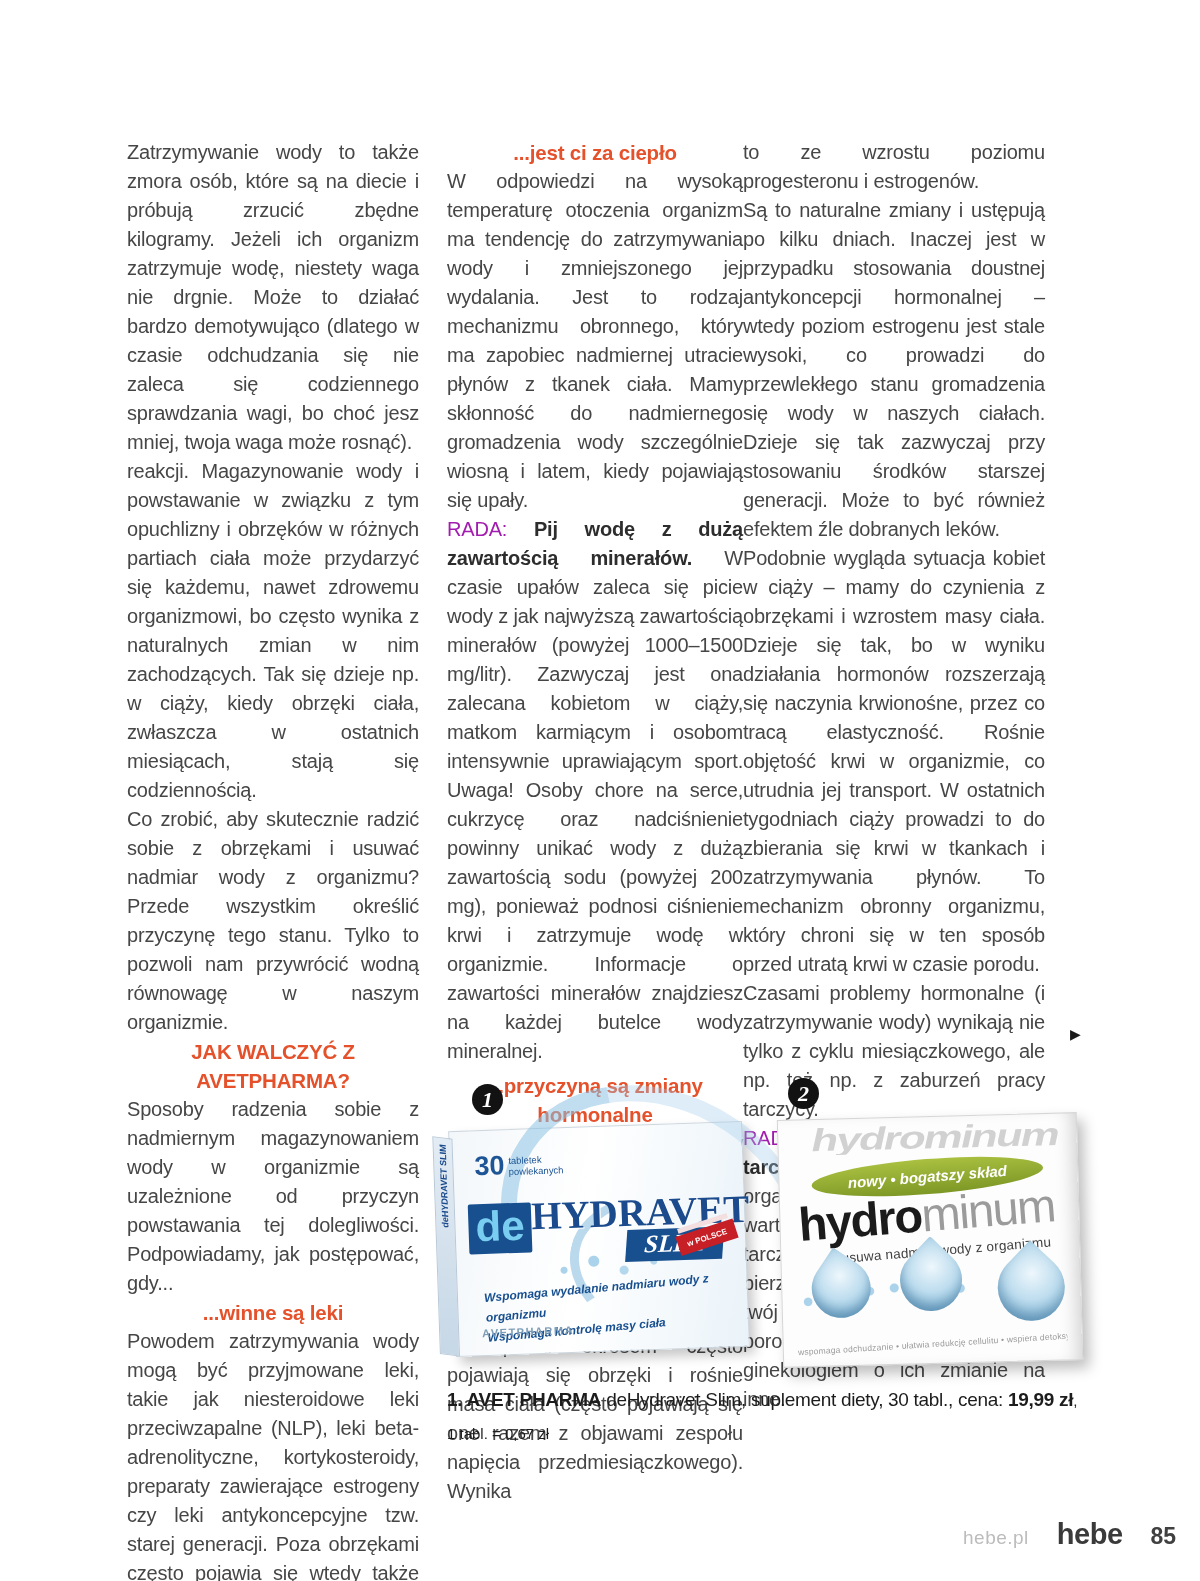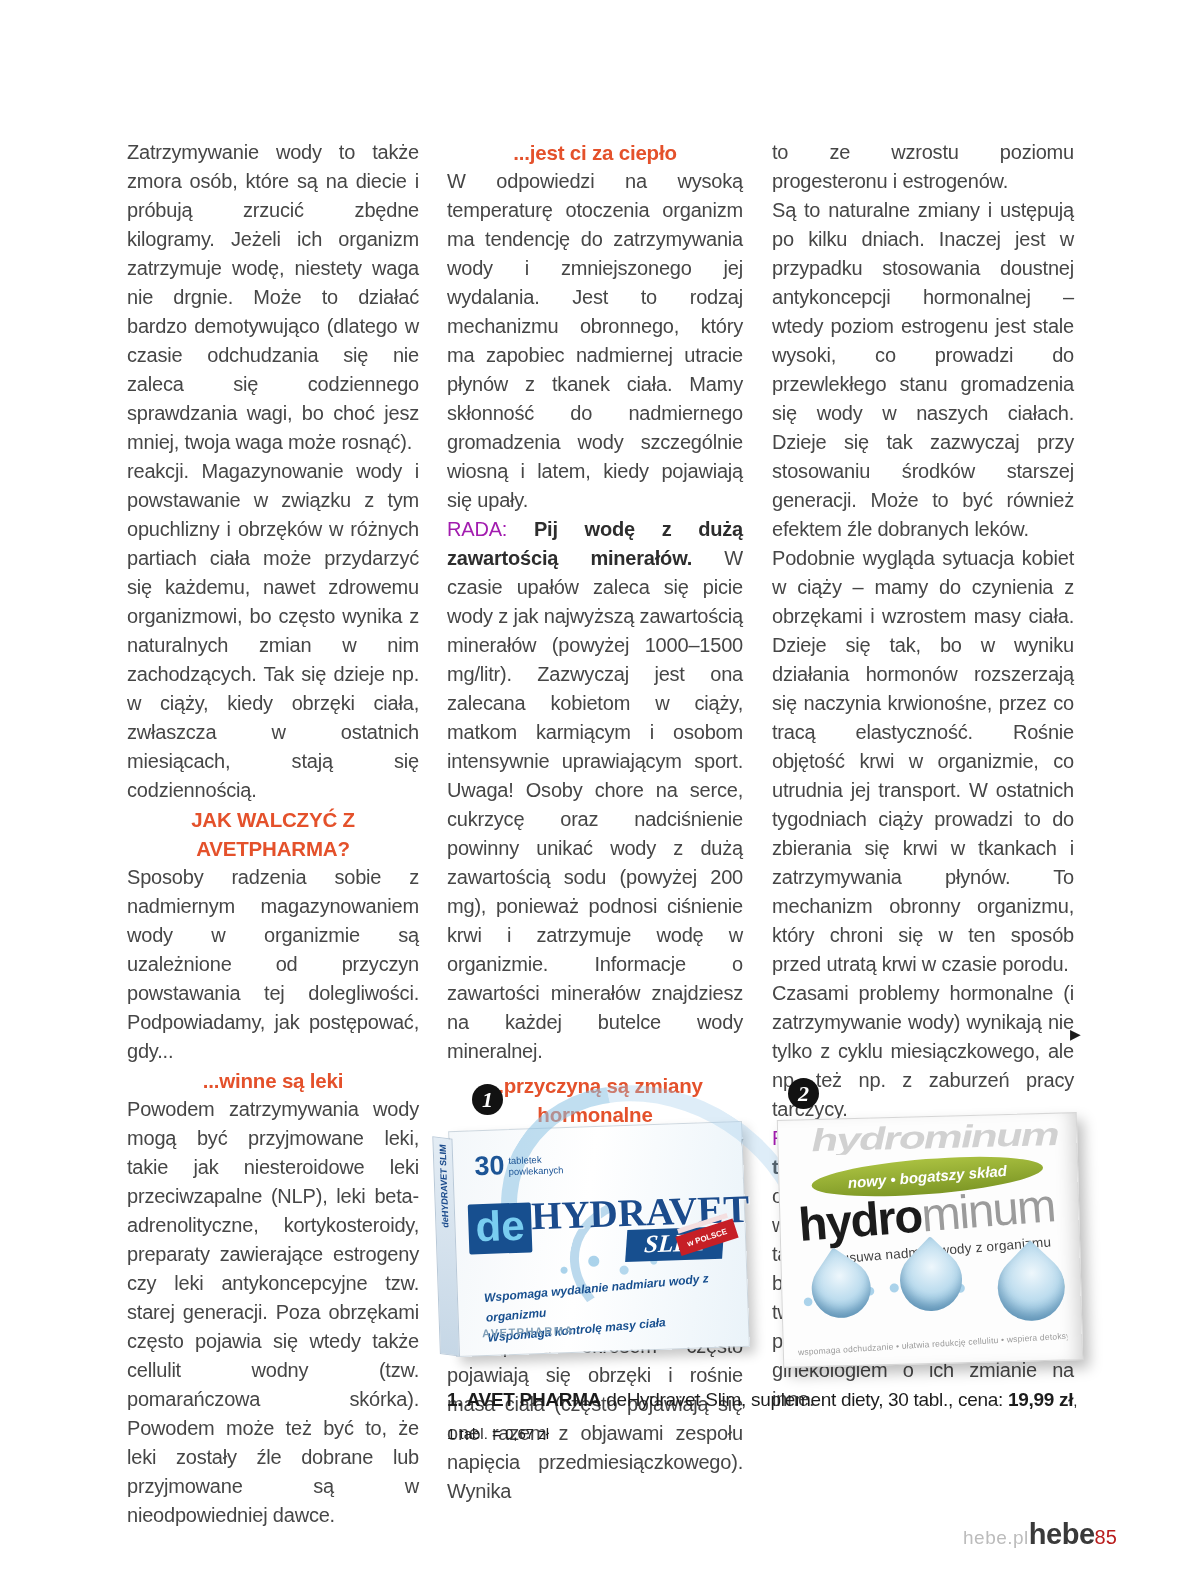--- a/index.html
+++ b/index.html
@@ -11,21 +11,21 @@
   .page{position:absolute;inset:0;overflow:hidden;}
 
   
   .col{
     position:absolute;top:138px;color:#464646;
     font-size:20px;line-height:29px;text-align:justify;
     letter-spacing:-0.2px;
   }
   .col-1{left:127px;width:292px;}
   .col-2{left:447px;width:296px;}
-  .col-3{left:772px;width:302px;}
+  .col-3{left:743px;width:302px;}
   .col p{margin:0;}
   .heading{
     color:#e4512b;font-weight:bold;font-size:20.5px;
     margin:26px 0 4px 0;text-align:center;letter-spacing:-0.2px;
   }
   .heading.first{margin-top:0;}
   .rada-label{color:#a21caf;font-weight:normal;margin-top:34px;}
   .col b{color:#2d2d2d;}
   .continue-arrow{
     position:absolute;left:1070px;top:1027px;
@@ -177,34 +177,35 @@
   
   .captions{
     position:absolute;left:447px;top:1384px;width:640px;
     color:#1c1c1c;font-size:19px;line-height:32px;letter-spacing:-0.3px;
   }
   .captions .cap b{font-weight:bold;}
   .captions .cap .small{font-size:15px;letter-spacing:0;}
 
   
   .footer{
-    position:absolute;left:963px;top:1518px;display:flex;align-items:baseline;gap:0;
+    position:absolute;left:963px;top:1518px;display:flex;align-items:baseline;gap:28px;
   }
   .footer .site{color:#bcbcbc;font-size:19px;letter-spacing:0.5px;}
   .footer .brand{color:#3a3a3a;font-size:29px;font-weight:bold;letter-spacing:-0.5px;}
-  .footer .pageno{color:#b91c1c;font-size:20px;}
+  .footer .pageno{color:#404040;font-size:23px;font-weight:bold;}
 </style>
 </head>
 <body>
 
 <div class="page">
 
   <div class="col col-1">
     <p>Zatrzymywanie wody to także zmora osób, które są na diecie i próbują zrzucić zbędne kilogramy. Jeżeli ich organizm zatrzymuje wodę, niestety waga nie drgnie. Może to działać bardzo demotywująco (dlatego w czasie odchudzania się nie zaleca się codziennego sprawdzania wagi, bo choć jesz mniej, twoja waga może rosnąć).</p>
     <p>reakcji. Magazynowanie wody i powstawanie w związku z tym opuchlizny i obrzęków w różnych partiach ciała może przydarzyć się każdemu, nawet zdrowemu organizmowi, bo często wynika z naturalnych zmian w nim zachodzących. Tak się dzieje np. w ciąży, kiedy obrzęki ciała, zwłaszcza w ostatnich miesiącach, stają się codziennością.</p>
+    <p>Co zrobić, aby skutecznie radzić sobie z obrzękami i usuwać nadmiar wody z organizmu? Przede wszystkim określić przyczynę tego stanu. Tylko to pozwoli nam przywrócić wodną równowagę w naszym organizmie.</p>
     <p class="heading">JAK WALCZYĆ Z AVETPHARMA?</p>
     <p>Sposoby radzenia sobie z nadmiernym magazynowaniem wody w organizmie są uzależnione od przyczyn powstawania tej dolegliwości. Podpowiadamy, jak postępować, gdy...</p>
     <p class="heading">...winne są leki</p>
     <p>Powodem zatrzymywania wody mogą być przyjmowane leki, takie jak niesteroidowe leki przeciwzapalne (NLP), leki beta-adrenolityczne, kortykosteroidy, preparaty zawierające estrogeny czy leki antykoncepcyjne tzw. starej generacji. Poza obrzękami często pojawia się wtedy także cellulit wodny (tzw. pomarańczowa skórka). Powodem może też być to, że leki zostały źle dobrane lub przyjmowane są w nieodpowiedniej dawce.</p>
 
   </div>
 
   <div class="col col-2">
     <p class="heading first">...jest ci za ciepło</p>
     <p>W odpowiedzi na wysoką temperaturę otoczenia organizm ma tendencję do zatrzymywania wody i zmniejszonego jej wydalania. Jest to rodzaj mechanizmu obronnego, który ma zapobiec nadmiernej utracie płynów z tkanek ciała. Mamy skłonność do nadmiernego gromadzenia wody szczególnie wiosną i latem, kiedy pojawiają się upały.</p>

